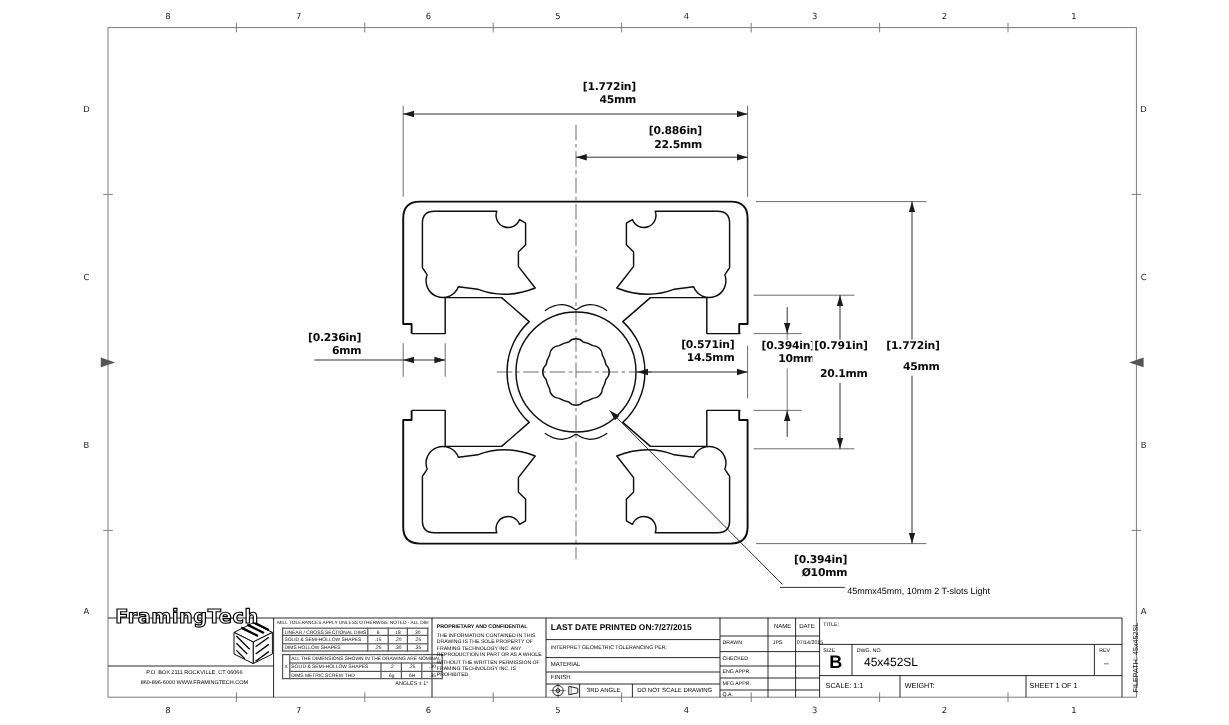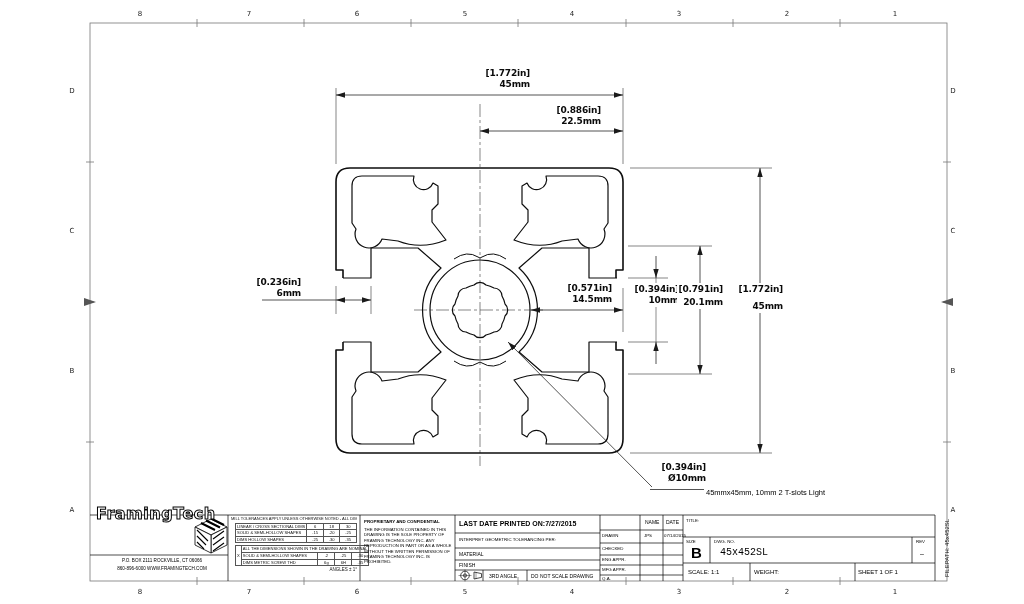--- a/index.html
+++ b/index.html
@@ -26,21 +26,21 @@
             font-size:6px;white-space:nowrap;width:70px;}
   
   .tolwrap{position:absolute;left:231px;top:517px;width:126px;font-family:"Liberation Sans",sans-serif;}
   .tolhead{font-size:4px;line-height:4.6px;text-align:center;white-space:nowrap;overflow:hidden;}
   .tolwrap table{border-collapse:collapse;width:122px;margin-left:4px;margin-top:1px;}
   .tolwrap td{border:0.5px solid #555;font-size:4.1px;line-height:5.6px;padding:0 1px;white-space:nowrap;overflow:hidden;}
   .tolwrap td.num{width:14px;text-align:center;}
   .xcell{width:7px;text-align:center;font-size:6px;}
   .angles{font-size:4.5px;text-align:right;margin-top:1px;}
   .titleval{font-size:7.5px;}
-  .dwgval{font-size:10px;font-family:Liberation Mono, monospace;}
+  .dwgval{font-size:10px;}
   .sizeB{font:bold 15px "Liberation Sans",sans-serif;}
 </style>
 </head>
 <body>
 
 <div id="page">
 
   <svg width="1024" height="604" viewBox="0 0 1024 604">
     <defs>
       <marker id="arr" orient="auto" markerUnits="userSpaceOnUse" markerWidth="10" markerHeight="7" refX="9" refY="3">
@@ -171,39 +171,39 @@
   <span class="zone" style="left:65px;top:506px">A</span>
   <span class="zone" style="left:946px;top:87px">D</span>
   <span class="zone" style="left:946px;top:227px">C</span>
   <span class="zone" style="left:946px;top:367px">B</span>
   <span class="zone" style="left:946px;top:506px">A</span>
 
   <div class="dim" style="left:430px;top:68px;width:100px">
     <span>[1.772in]</span>
     <span>45mm</span>
   </div>
-  <div class="dim" style="left:501px;top:105px;width:100px">
+  <div class="dim" style="left:485px;top:105px;width:100px">
     <span>[0.886in]</span>
     <span>22.5mm</span>
   </div>
   <div class="dim" style="left:239px;top:277px;width:62px">
     <span>[0.236in]</span>
     <span>6mm</span>
   </div>
   <div class="dim" style="left:548px;top:283px;width:64px">
     <span>[0.571in]</span>
     <span>14.5mm</span>
   </div>
   <div class="dim bg" style="left:634px;top:283px;width:45px">
     <span>[0.394in]</span>
     <span style="margin-top:0">10mm</span>
   </div>
   <div class="dim bg" style="left:677px;top:283px;width:46px">
     <span>[0.791in]</span>
-    <span style="margin-top:2px">20.1mm</span>
+    <span style="margin-top:12px">20.1mm</span>
   </div>
   <div class="dim bg" style="left:737px;top:283px;width:46px">
     <span>[1.772in]</span>
     <span style="margin-top:6px">45mm</span>
   </div>
   <div class="dim" style="left:648px;top:462px;width:58px">
     <span>[0.394in]</span>
     <span>Ø10mm</span>
   </div>
 

